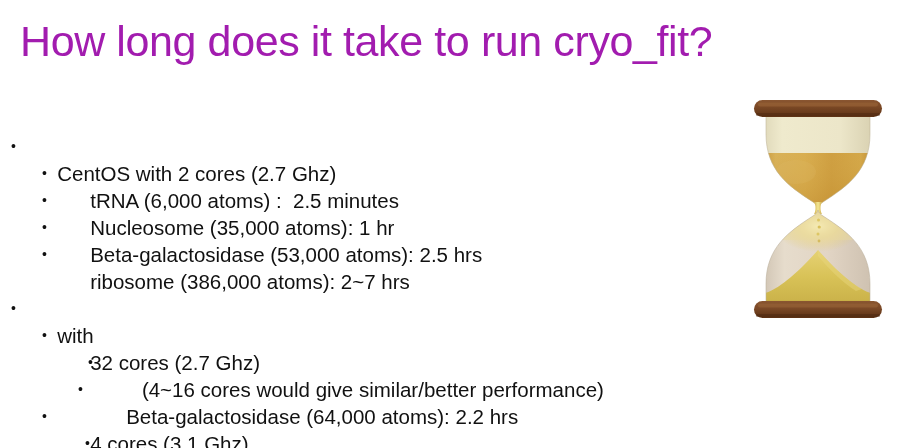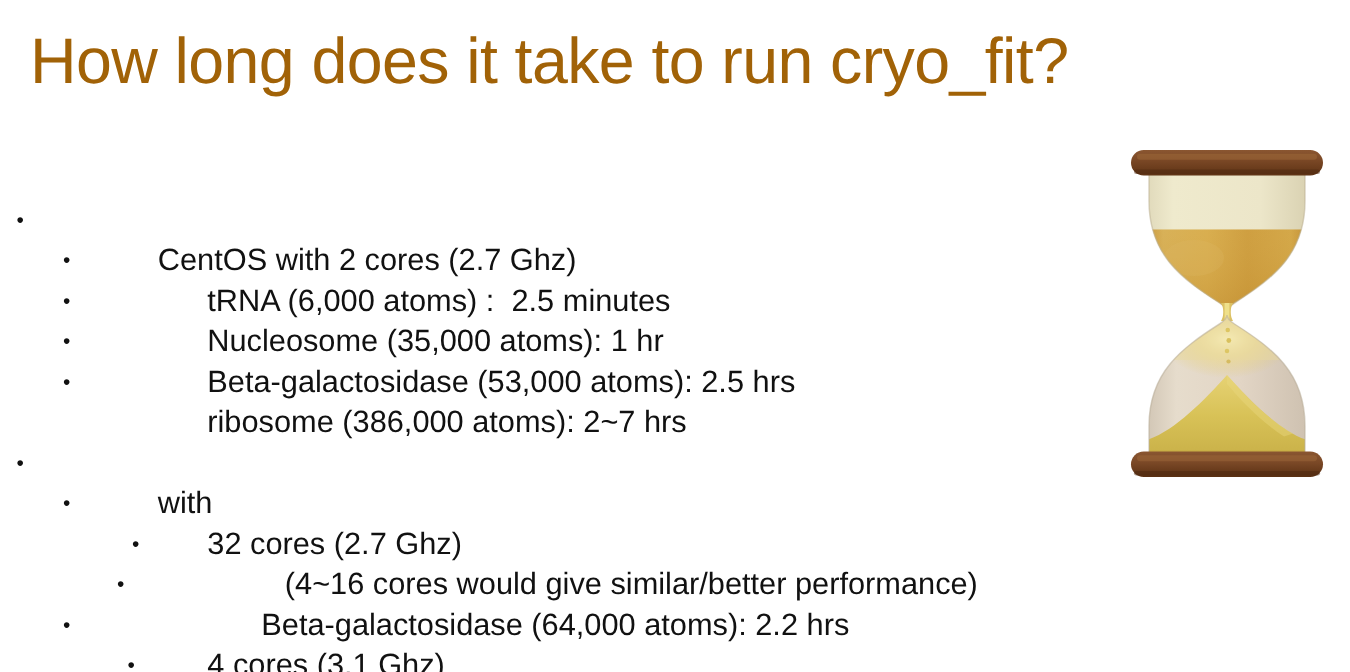--- a/index.html
+++ b/index.html
@@ -28,21 +28,21 @@
   
   #slide-title {
     position: absolute;
     left: 20px;
     top: 18px;
     width: 740px;
     font-size: 43px;
     font-weight: 300;
     letter-spacing: -0.4px;
     line-height: 1.08;
-    color: #a16207;
+    color: #a21caf;
     white-space: nowrap;
     font-stretch: condensed;
   }
 
   
   #body-list {
     position: absolute;
     left: 0px;
     top: 106px;
     width: 740px;
@@ -61,21 +61,20 @@
 
   .bullet-line .bullet-mark {
     position: absolute;
     font-size: 14px;
     line-height: 27px;
     color: #111111;
   }
   .bullet-line .bullet-text {
     display: inline-block;
     line-height: 27px;
-    margin-left: 48px;
   }
 
   
   .lvl-1 { padding-left: 23px; }
   .lvl-1 > .bullet-mark { left: 11px; }
 
   .lvl-2 { padding-left: 56px; }
   .lvl-2 > .bullet-mark { left: 42px; }
 
   .lvl-3a { padding-left: 102px; }

